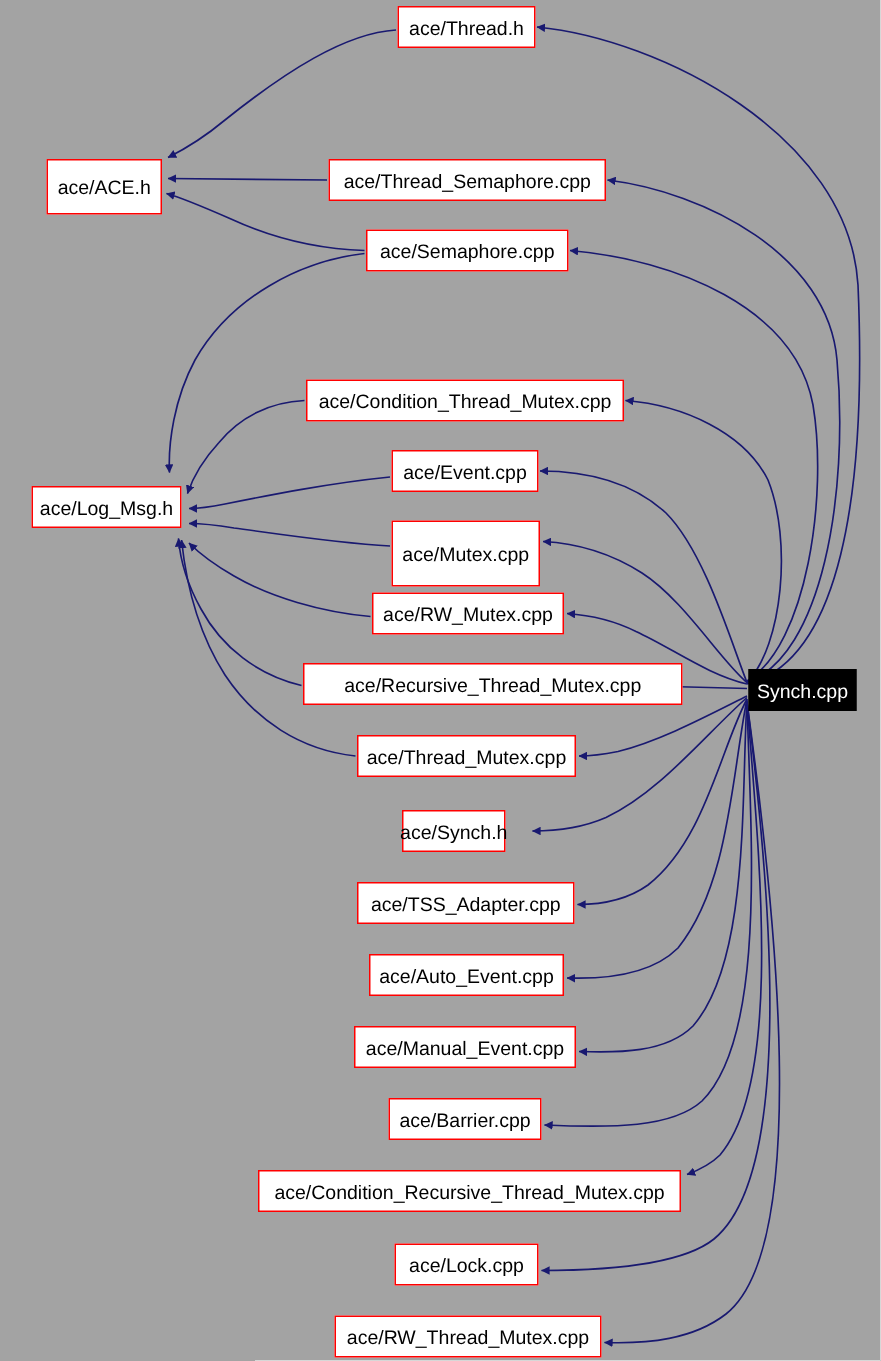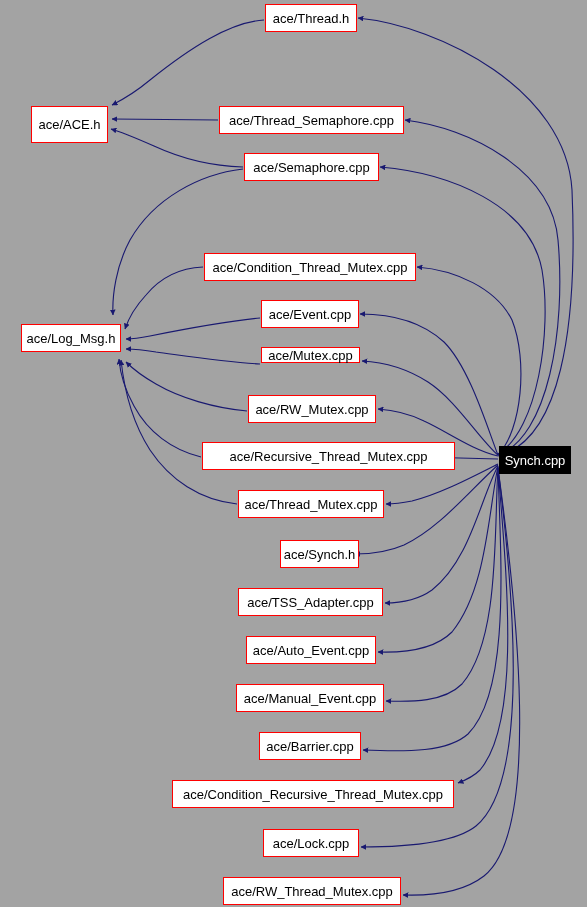--- a/index.html
+++ b/index.html
@@ -126,33 +126,33 @@
       </div>
       <div class="node file" style="left: 204px; top: 253px; width: 212px; height: 28px;">
         <span class="node-label">ace/Condition_Thread_Mutex.cpp</span>
       </div>
       <div class="node file" style="left: 21px; top: 324px; width: 100px; height: 28px;">
         <span class="node-label">ace/Log_Msg.h</span>
       </div>
       <div class="node file" style="left: 261px; top: 300px; width: 98px; height: 28px;">
         <span class="node-label">ace/Event.cpp</span>
       </div>
-      <div class="node file" style="left: 261px; top: 347px; width: 99px; height: 16px;">
+      <div class="node file" style="left: 261px; top: 347px; width: 99px; height: 44px;">
         <span class="node-label">ace/Mutex.cpp</span>
       </div>
       <div class="node file" style="left: 248px; top: 395px; width: 128px; height: 28px; text-align: right;">
         <span class="node-label">ace/RW_Mutex.cpp</span>
       </div>
       <div class="node file" style="left: 202px; top: 442px; width: 253px; height: 28px;">
         <span class="node-label">ace/Recursive_Thread_Mutex.cpp</span>
       </div>
       <div class="node file" style="left: 238px; top: 490px; width: 146px; height: 28px;">
         <span class="node-label">ace/Thread_Mutex.cpp</span>
       </div>
-      <div class="node file" style="left: 268px; top: 540px; width: 79px; height: 28px; margin-left: 12px;">
+      <div class="node file" style="left: 268px; top: 540px; width: 69px; height: 28px;">
         <span class="node-label">ace/Synch.h</span>
       </div>
       <div class="node file" style="left: 238px; top: 588px; width: 145px; height: 28px;">
         <span class="node-label">ace/TSS_Adapter.cpp</span>
       </div>
       <div class="node file" style="left: 246px; top: 636px; width: 130px; height: 28px;">
         <span class="node-label">ace/Auto_Event.cpp</span>
       </div>
       <div class="node file" style="left: 236px; top: 684px; width: 148px; height: 28px;">
         <span class="node-label">ace/Manual_Event.cpp</span>

